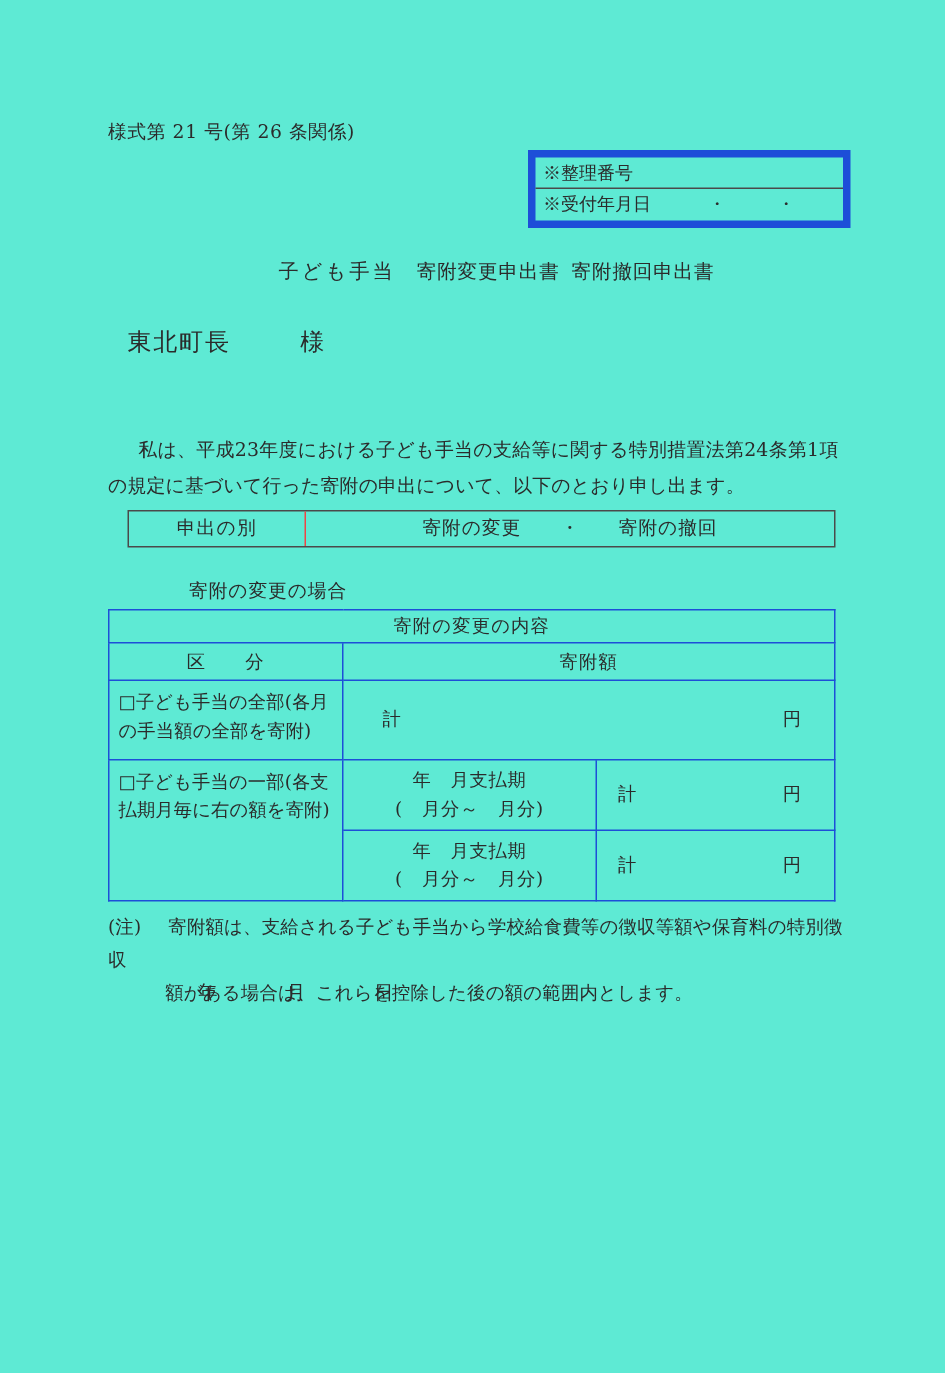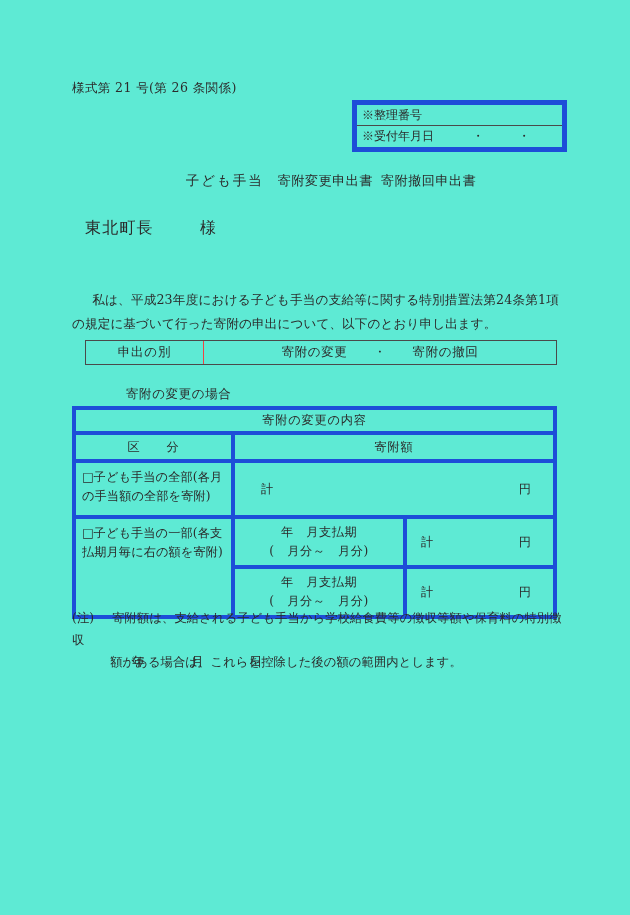--- a/index.html
+++ b/index.html
@@ -143,21 +143,21 @@
 
   
   #content-table {
     left: 72px;
     top: 406px;
     width: 485px;
     border-collapse: collapse;
     font-size: 12.2px;
   }
   #content-table td {
-    border: 4px solid #1d4ed8;
+    border: 1px solid #1d4ed8;
     padding: 0;
     vertical-align: middle;
   }
   .ct-title {
     height: 21px;
     text-align: center;
     letter-spacing: 0.8px;
   }
   .ct-sub {
     height: 24px;

